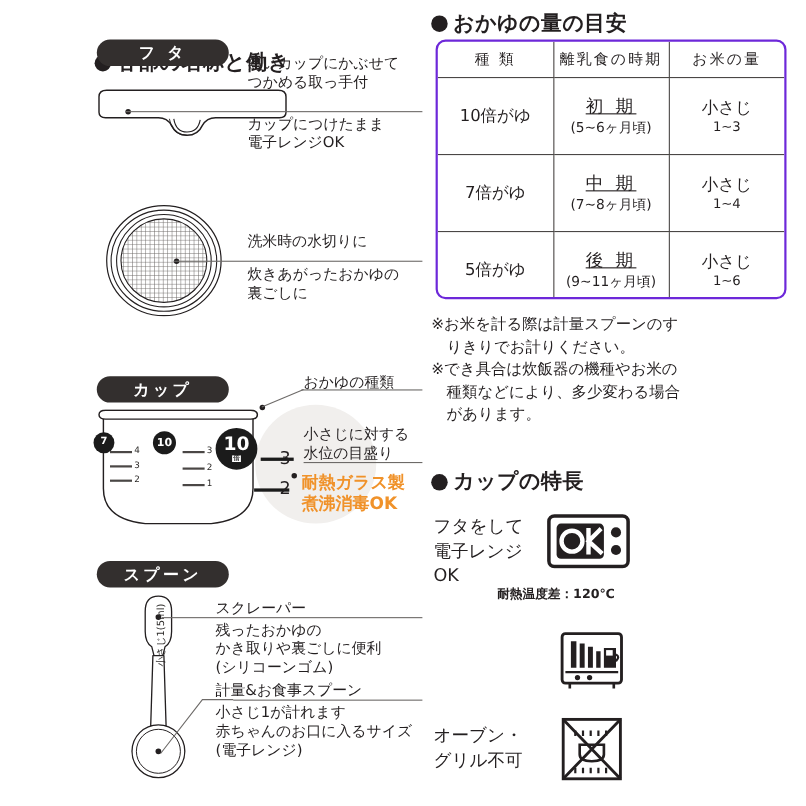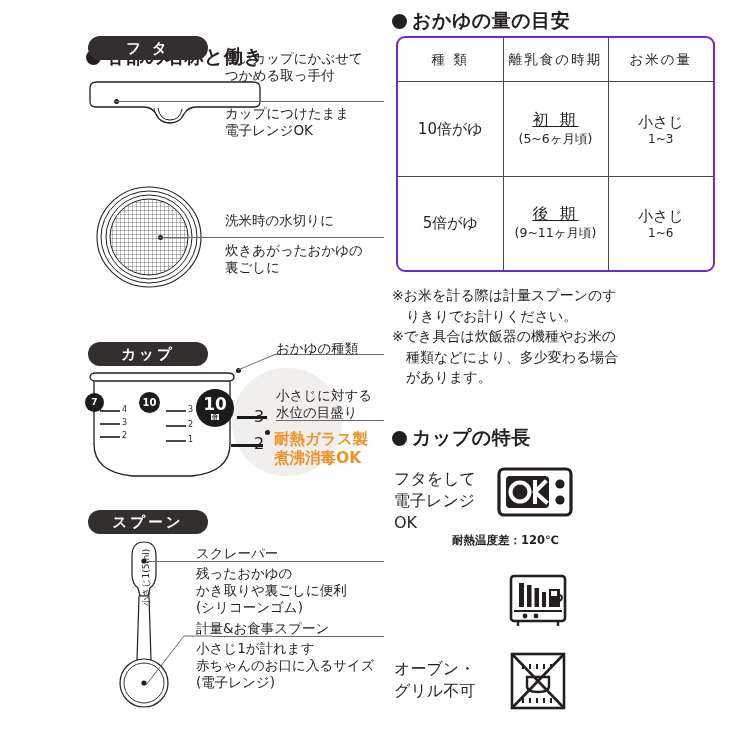--- a/index.html
+++ b/index.html
@@ -241,20 +241,31 @@
         <td class="first c-type">10倍がゆ</td>
         <td>
           <div class="c-main">初 期</div>
           <div class="c-sub">(5~6ヶ月頃)</div>
         </td>
         <td class="last">
           <div class="c-amt1">小さじ</div>
           <div class="c-amt2">1~3</div>
         </td>
       </tr>
+      <tr class="body">
+        <td class="first c-type">7倍がゆ</td>
+        <td>
+          <div class="c-main">中 期</div>
+          <div class="c-sub">(7~8ヶ月頃)</div>
+        </td>
+        <td class="last">
+          <div class="c-amt1">小さじ</div>
+          <div class="c-amt2">1~4</div>
+        </td>
+      </tr>
       <tr class="body last">
         <td class="first c-type">5倍がゆ</td>
         <td>
           <div class="c-main">後 期</div>
           <div class="c-sub">(9~11ヶ月頃)</div>
         </td>
         <td class="last">
           <div class="c-amt1">小さじ</div>
           <div class="c-amt2">1~6</div>
         </td>

